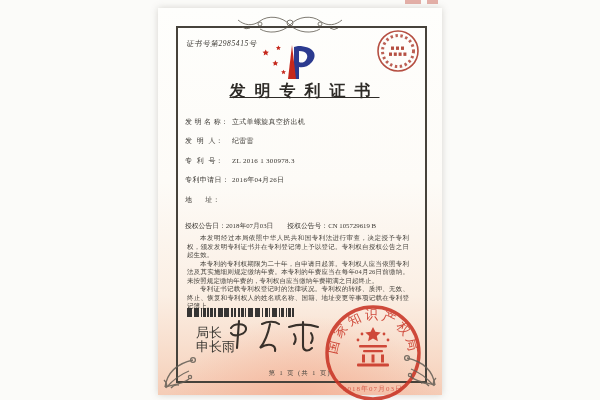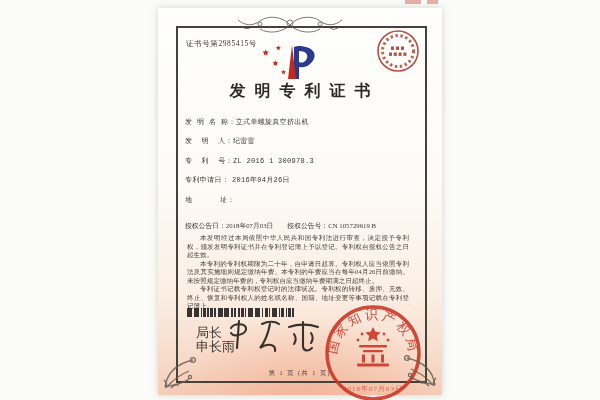--- a/index.html
+++ b/index.html
@@ -9,28 +9,28 @@
     position:absolute;left:158px;top:8px;width:284px;height:387px;
     background:
       radial-gradient(ellipse 70% 32% at 52% 102%, rgba(243,166,137,.65), rgba(243,166,137,0) 70%),
       linear-gradient(180deg,#fefefc 0%,#fdfbf7 45%,#fbefe4 74%,#f7d9c6 92%,#f5ccb6 100%);
     box-shadow:0 0 7px rgba(120,110,100,.28);
   }
   .frame{
     position:absolute;left:18px;top:18px;width:247px;height:353px;
     border:2px solid #46423b;
   }
-  .cert-no{position:absolute;left:28px;top:31px;font-size:7.5px;color:#3c3934;letter-spacing:.6px;}
+  .cert-no{position:absolute;left:28px;top:31px;font-size:7.5px;color:#3c3934;letter-spacing:.6px;font-style:italic;}
   .logo{position:absolute;left:100px;top:35px;}
   .title{
     position:absolute;left:0;top:73px;width:100%;text-align:center;
-    font-size:16px;font-weight:bold;color:#2e2b27;letter-spacing:9px;text-indent:9px;
+    font-size:16px;font-weight:bold;color:#2e2b27;letter-spacing:9px;text-indent:9px;text-decoration:underline;
   }
   .small-stamp{position:absolute;left:217px;top:20px;opacity:.85;}
-  .fields{position:absolute;left:27px;top:109px;width:230px;font-family:Liberation Mono, monospace;}
+  .fields{position:absolute;left:27px;top:109px;width:230px;}
   .frow{display:flex;align-items:baseline;margin-bottom:9.4px;font-size:7px;color:#3b3833;}
   .frow .lab{flex:0 0 47px;letter-spacing:.4px;white-space:pre;}
   .frow .val{letter-spacing:.3px;white-space:nowrap;}
   .grant-row{position:absolute;left:27px;top:213px;width:230px;display:flex;font-size:6.8px;color:#3b3833;}
   .grant-row .pair{white-space:nowrap;}
   .grant-row .pair.right{margin-left:14px;}
   .body-text{position:absolute;left:29px;top:226px;width:222px;color:#46433d;}
   .body-text p{margin:0;font-size:6.5px;line-height:8.5px;text-align:justify;text-indent:2em;letter-spacing:.1px;}
   .barcode{
     position:absolute;left:29px;top:300px;width:108px;height:9px;

